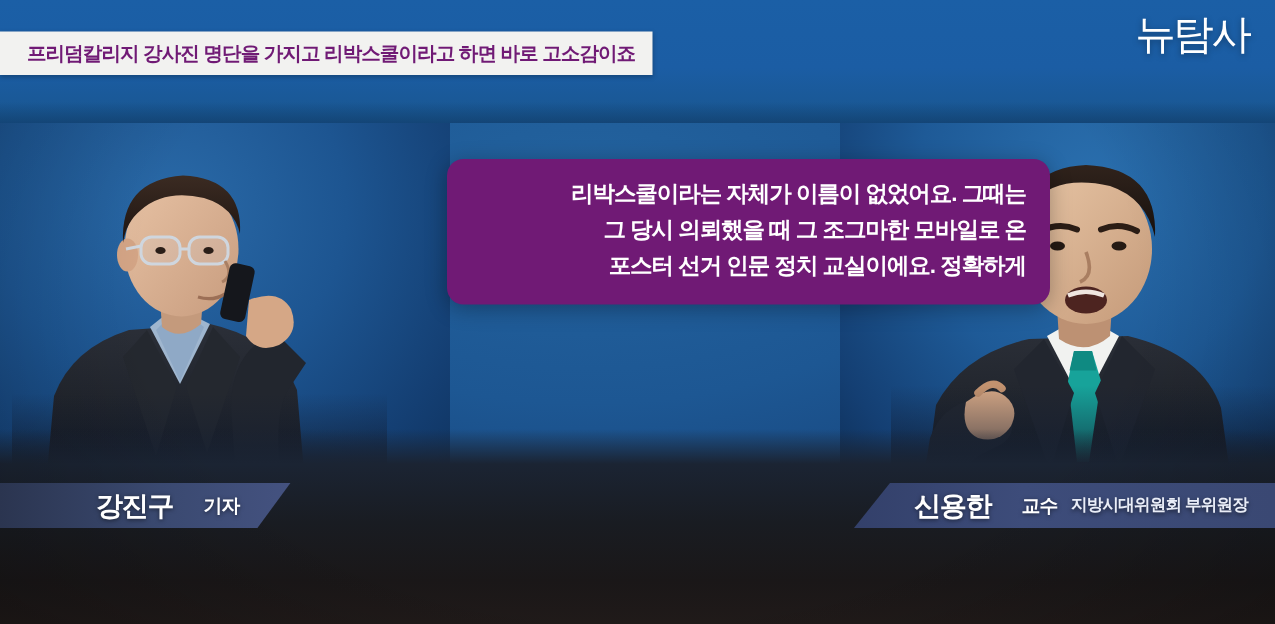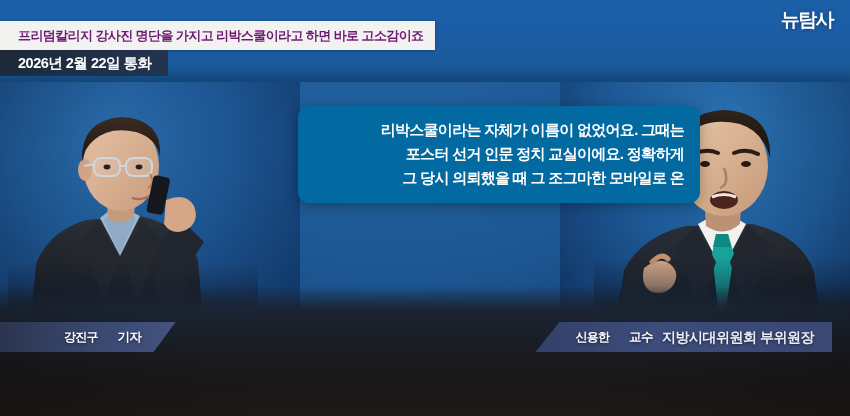--- a/index.html
+++ b/index.html
@@ -102,35 +102,35 @@
     font-weight: 700;
     letter-spacing: -0.5px;
     white-space: nowrap;
     line-height: 1;
   }
 
   .logo {
     position: absolute;
     right: 17px; top: 10px;
     color: #ffffff;
-    font-size: 19px;
-    font-weight: 700;
+    font-size: 27px;
+    font-weight: 400;
     letter-spacing: -1.6px;
     text-shadow: 0 1px 4px rgba(0,0,0,0.35);
     line-height: 1;
   }
 
   
   .subtitle-box {
     position: absolute;
     left: 298px; top: 106px;
     width: 402px;
     padding: 12px 16px 13px 16px;
     box-sizing: border-box;
-    background: #0369a1;
+    background: #701a75;
     border-radius: 11px;
     box-shadow: 0 3px 14px rgba(0,0,0,0.30);
     text-align: right;
   }
   .subtitle-line {
     color: #ffffff;
     font-size: 15px;
     font-weight: 700;
     letter-spacing: -0.7px;
     line-height: 24px;
@@ -154,46 +154,46 @@
     align-items: center;
     box-shadow: 0 2px 8px rgba(0,0,0,0.35);
   }
   .nameplate-left {
     left: 0; top: 322px;
     padding: 0 34px 0 64px;
     background: linear-gradient(to right, #2b3550 0%, #3a4970 55%, #445280 100%);
     clip-path: polygon(0 0, 100% 0, calc(100% - 22px) 100%, 0 100%);
   }
   .nameplate-right {
-    right: 18px; top: 322px;
+    right: 0; top: 322px;
     padding: 0 18px 0 40px;
     background: linear-gradient(to right, #33406a 0%, #3d4c7a 40%, #3a4873 100%);
     clip-path: polygon(24px 0, 100% 0, 100% 100%, 0 100%);
     text-align: right;
   }
   .np-name {
     color: #ffffff;
-    font-size: 12px;
+    font-size: 18px;
     font-weight: 800;
     letter-spacing: -0.8px;
     text-shadow: 0 1px 3px rgba(0,0,0,0.55);
     line-height: 1;
   }
   .np-role {
     color: #ffffff;
     font-size: 12.5px;
     font-weight: 700;
     letter-spacing: -0.5px;
     margin-left: 20px;
     text-shadow: 0 1px 3px rgba(0,0,0,0.55);
     line-height: 1;
   }
   .np-org {
     color: #e9edf7;
-    font-size: 14px;
+    font-size: 11px;
     font-weight: 700;
     letter-spacing: -0.5px;
     margin-left: 9px;
     text-shadow: 0 1px 3px rgba(0,0,0,0.55);
     line-height: 1;
   }
 </style>
 </head>
 <body>
 
@@ -321,30 +321,27 @@
     </svg>
   </div>
 
   <div class="bg-dark"></div>
   <div class="vignette"></div>
 
   <div class="header-band">
     <div class="headline-bar">
       <span class="headline-text">프리덤칼리지 강사진 명단을 가지고 리박스쿨이라고 하면 바로 고소감이죠</span>
     </div>
-    <div class="date-badge">
-      <span class="date-text">2026년 2월 22일 통화</span>
-    </div>
     <div class="logo">뉴탐사</div>
   </div>
 
   <div class="subtitle-box">
     <div class="subtitle-line">리박스쿨이라는 자체가 이름이 없었어요. 그때는</div>
+    <div class="subtitle-line">그 당시 의뢰했을 때 그 조그마한 모바일로 온</div>
     <div class="subtitle-line">포스터 선거 인문 정치 교실이에요. 정확하게</div>
-    <div class="subtitle-line">그 당시 의뢰했을 때 그 조그마한 모바일로 온</div>
   </div>
 
   <div class="nameplate nameplate-left">
     <span class="np-name">강진구</span>
     <span class="np-role">기자</span>
   </div>
 
   <div class="nameplate nameplate-right">
     <span class="np-name">신용한</span>
     <span class="np-role">교수</span>

